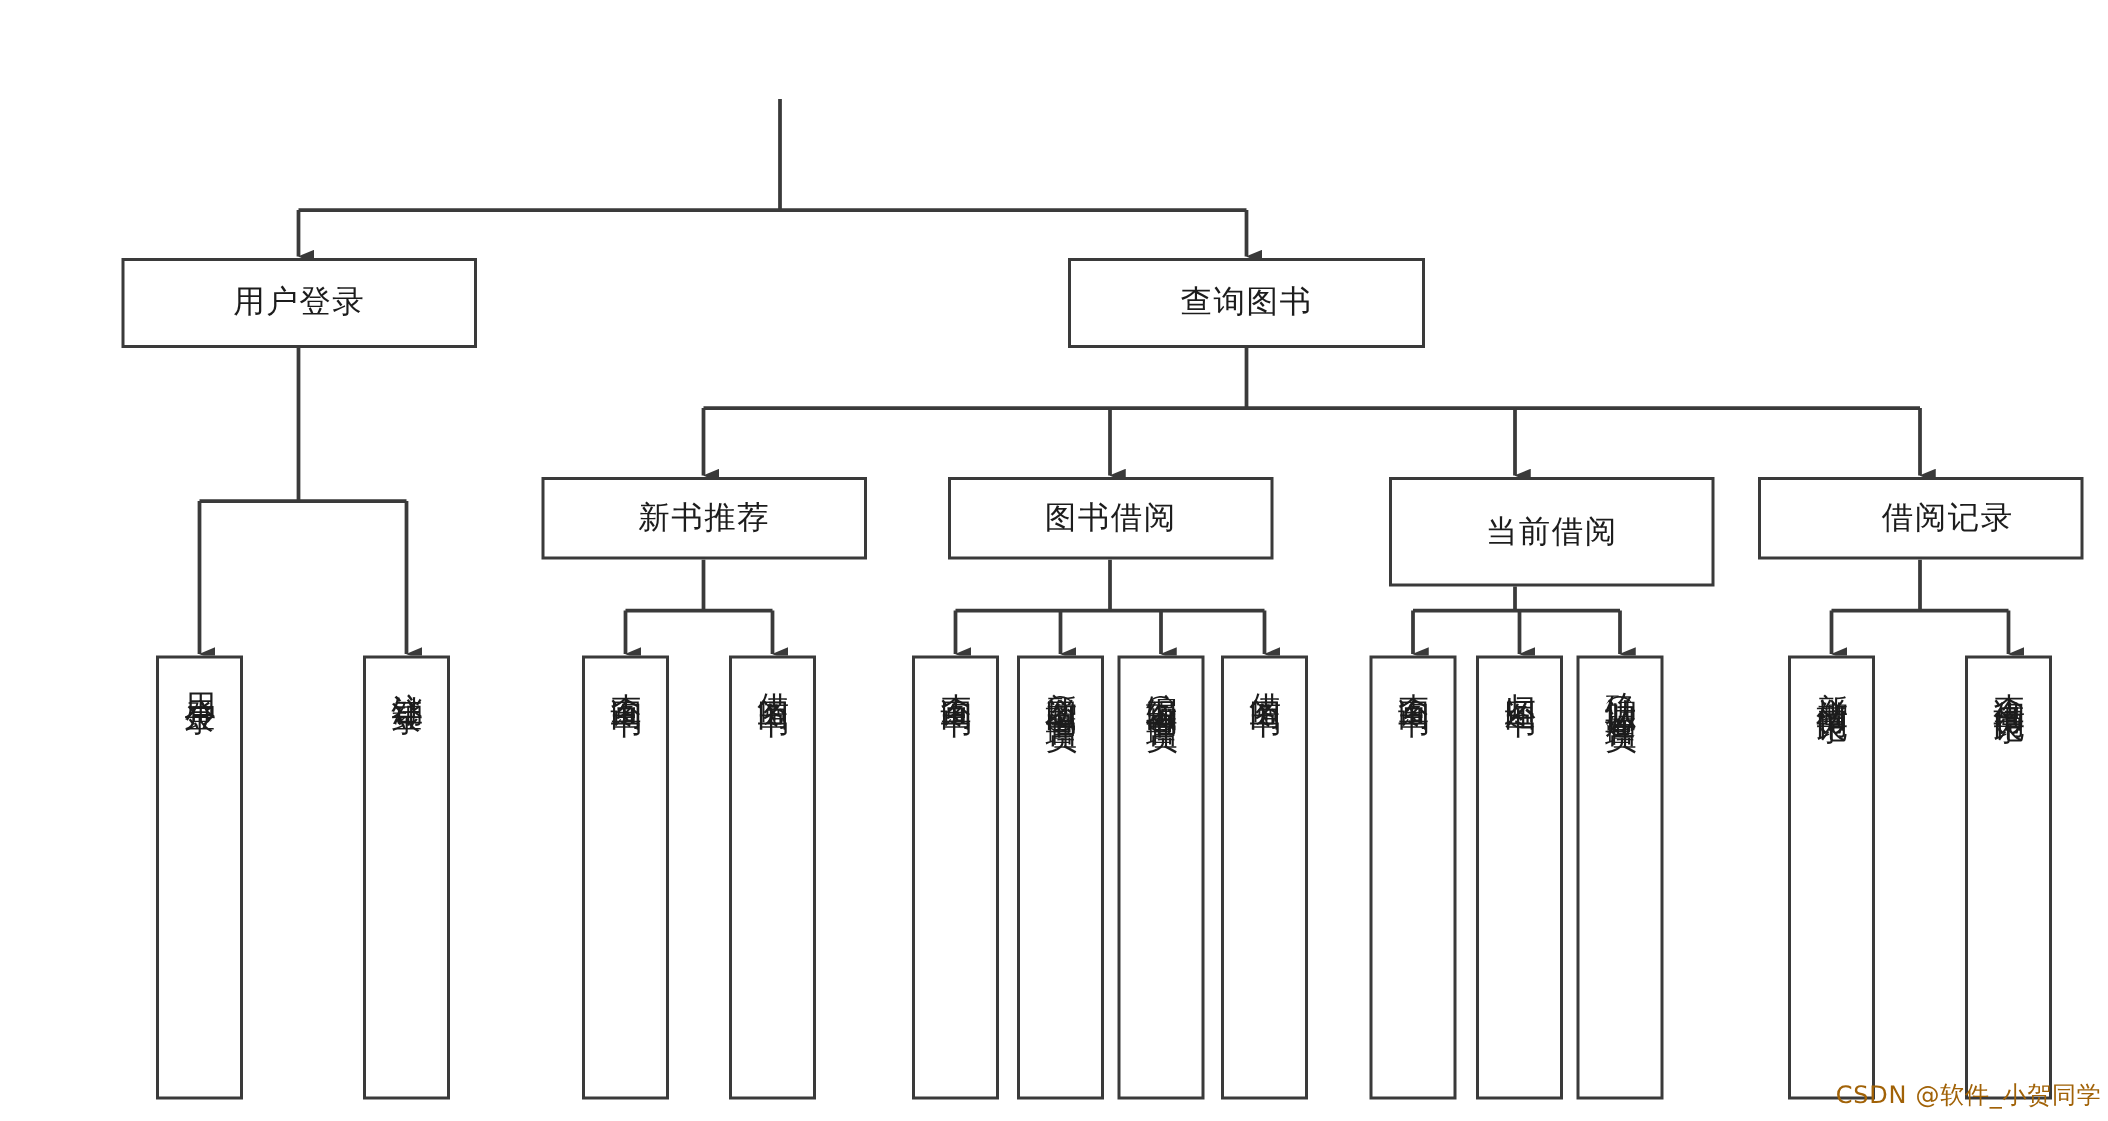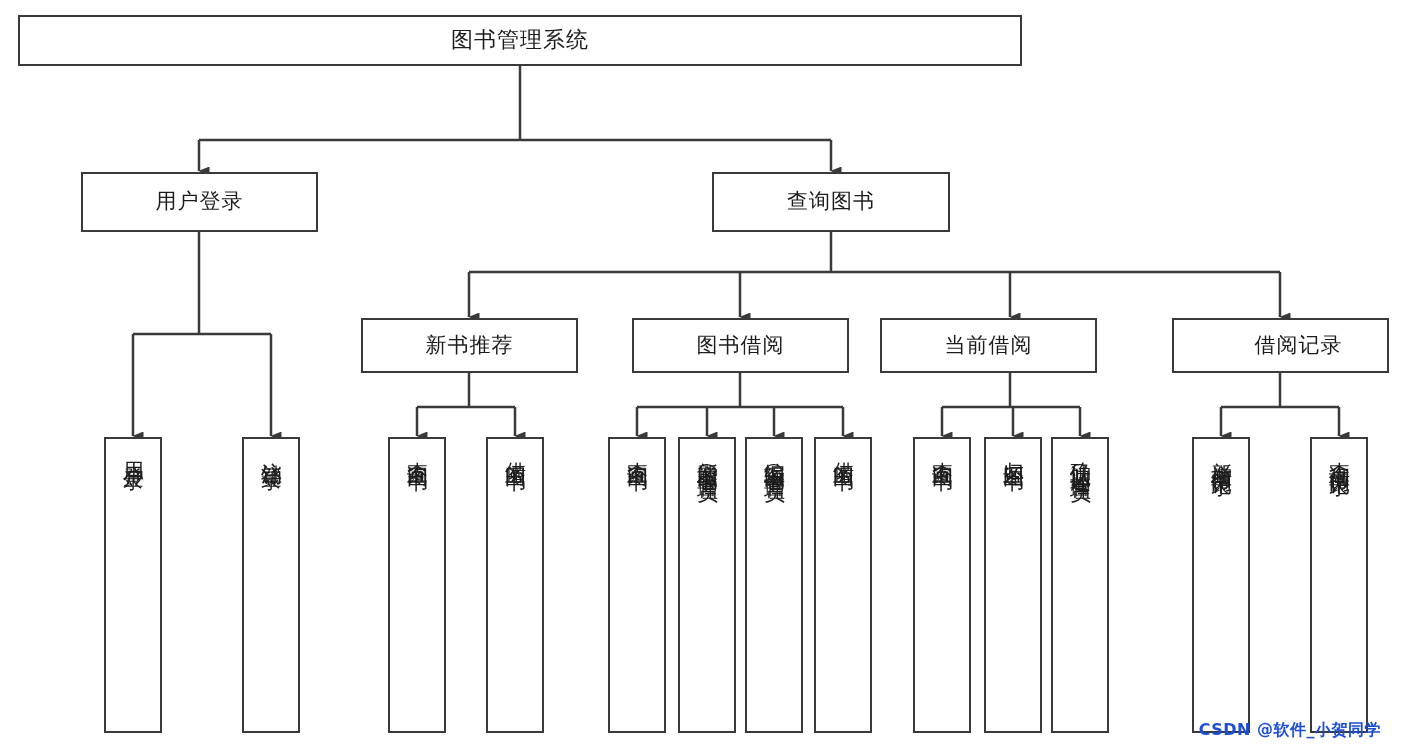--- a/index.html
+++ b/index.html
@@ -57,28 +57,27 @@
   .node.vert .label {
     writing-mode: vertical-rl;
     text-orientation: upright;
     font-size: 21px;
     letter-spacing: 3px;
     line-height: 1;
     white-space: nowrap;
   }
   .watermark {
     position: absolute;
-    right: 24px;
+    right: 4px;
     bottom: 6px;
     font-size: 16px;
-    color: #1d4ed8;
+    color: #a16207;
     letter-spacing: 0.5px;
     z-index: 5;
     white-space: nowrap;
-    font-weight: bold;
   }
 </style>
 </head>
 <body>
 
 <div id="canvas">
 
   <svg class="wires" viewBox="0 0 1405 747">
     <defs>
       <marker id="arrowhead" markerWidth="9" markerHeight="11" refX="4.5" refY="10.5" orient="auto" markerUnits="userSpaceOnUse">
@@ -115,40 +114,37 @@
         <line x1="942" y1="407" x2="942" y2="436" marker-end="url(#arrowhead)"></line>
         <line x1="1013" y1="407" x2="1013" y2="436" marker-end="url(#arrowhead)"></line>
         <line x1="1080" y1="407" x2="1080" y2="436" marker-end="url(#arrowhead)"></line>
         <line x1="1280" y1="373" x2="1280" y2="407"></line>
         <line x1="1221" y1="407" x2="1339" y2="407"></line>
         <line x1="1221" y1="407" x2="1221" y2="436" marker-end="url(#arrowhead)"></line>
         <line x1="1339" y1="407" x2="1339" y2="436" marker-end="url(#arrowhead)"></line>
       </g>
   </svg>
 
-  <div class="node root horiz" style="left: 18px; top: 15px; width: 1004px; height: 51px;">
-    <span class="label">图书管理系统</span>
-  </div>
 
   <div id="level1-container">
       <div class="node horiz" style="left: 81px; top: 172px; width: 237px; height: 60px;">
         <span class="label">用户登录</span>
       </div>
       <div class="node horiz" style="left: 712px; top: 172px; width: 238px; height: 60px;">
         <span class="label">查询图书</span>
       </div>
     </div>
   <div id="level2-container">
       <div class="node horiz" style="left: 361px; top: 318px; width: 217px; height: 55px;">
         <span class="label">新书推荐</span>
       </div>
       <div class="node horiz" style="left: 632px; top: 318px; width: 217px; height: 55px;">
         <span class="label">图书借阅</span>
       </div>
-      <div class="node horiz" style="left: 880px; top: 318px; width: 217px; height: 55px;">
+      <div class="node horiz" style="left: 926px; top: 318px; width: 217px; height: 73px;">
         <span class="label">当前借阅</span>
       </div>
       <div class="node horiz" style="left: 1172px; top: 318px; width: 217px; height: 55px; padding-left: 36px;">
         <span class="label">借阅记录</span>
       </div>
     </div>
   <div id="leaves-container">
       <div class="node vert" style="left: 104px; top: 437px; width: 58px; height: 296px;">
         <span class="label">用户登录</span>
       </div>

